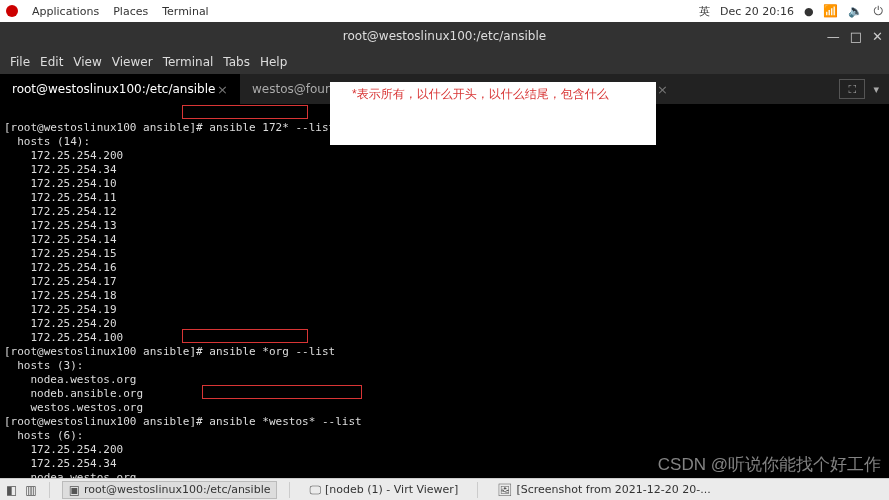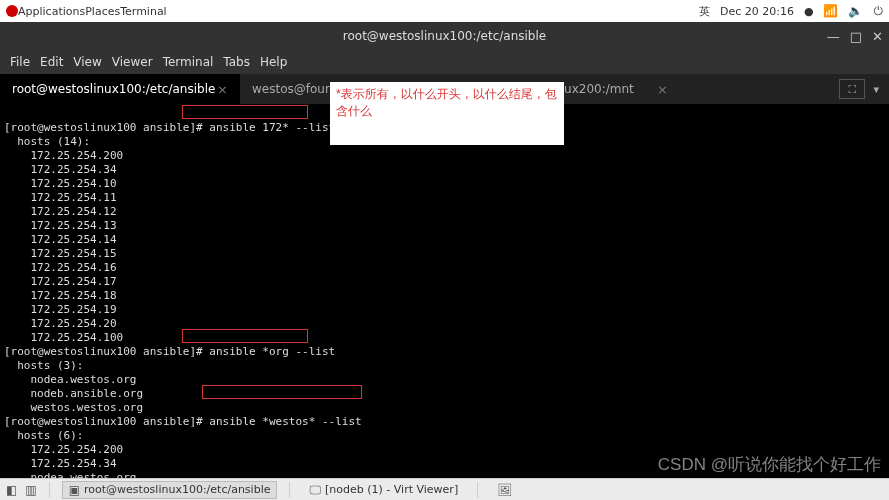--- a/index.html
+++ b/index.html
@@ -1,33 +1,33 @@
 <!DOCTYPE html>
 <html><head>
 <meta charset="utf-8">
 <style>
 * { margin: 0; padding: 0; box-sizing: border-box; }
 body { font-family: "DejaVu Sans", sans-serif; font-size: 11px; background: #f0f0f0; width: 889px; height: 500px; overflow: hidden; position: relative; }
 .gnome-top { height: 22px; background: #fff; display: flex; align-items: center; padding: 0 6px; font-size: 11px; color: #333; }
-.gnome-top .left { display: flex; gap: 0; align-items: center; }
+.gnome-top .left { display: flex; gap: 14px; align-items: center; }
 .gnome-top .right { margin-left: auto; display: flex; gap: 10px; align-items: center; }
 .logo-icon { width: 12px; height: 12px; background: #c00; border-radius: 50%; display: inline-block; position: relative; }
 .app-window { position: absolute; top: 22px; left: 0; right: 0; bottom: 22px; background: #2e2e2e; display: flex; flex-direction: column; }
 .titlebar { height: 28px; background: #323232; color: #ddd; display: flex; align-items: center; justify-content: center; position: relative; font-size: 12px; }
 .titlebar .controls { position: absolute; right: 6px; display: flex; gap: 10px; color: #ccc; font-size: 13px; }
 .menubar { height: 24px; background: #323232; display: flex; align-items: center; gap: 10px; padding: 0 10px; color: #ddd; font-size: 12px; }
 .tabbar { height: 30px; background: #222; display: flex; align-items: stretch; }
 .tab { flex: 0 0 220px; display: flex; align-items: center; padding: 0 12px; color: #aaa; font-size: 12px; position: relative; }
 .tab.active { background: #000; color: #fff; }
 .tab .close { margin-left: auto; font-size: 13px; color: #777; }
 .tab-extra { margin-left: auto; display: flex; align-items: center; gap: 8px; padding: 0 10px; color: #aaa; }
 .tab-extra .box-btn { width: 26px; height: 20px; border: 1px solid #555; display: flex; align-items: center; justify-content: center; font-size: 11px; }
 .terminal { flex: 1; background: #000; color: #ddd; font-family: "DejaVu Sans Mono", monospace; font-size: 11px; line-height: 14px; padding: 3px 4px; position: relative; white-space: pre; overflow: hidden; }
 .redbox { position: absolute; border: 1px solid #d83535; pointer-events: none; }
-.note-box { position: absolute; top: 82px; left: 330px; width: 234px; height: 63px; background: #fff; color: #d83535; padding: 4px 6px; font-family: "Microsoft YaHei", sans-serif; font-size: 12px; }
+.note-box { position: absolute; top: 82px; left: 330px; width: 326px; height: 63px; background: #fff; color: #d83535; padding: 4px 22px; font-family: "Microsoft YaHei", sans-serif; font-size: 12px; }
 .taskbar { position: absolute; bottom: 0; left: 0; right: 0; height: 22px; background: #ebebeb; display: flex; align-items: center; gap: 8px; padding: 0 6px; border-top: 1px solid #ccc; font-size: 11px; color: #333; }
 .task-item { display: flex; align-items: center; gap: 4px; padding: 0 6px; height: 18px; border: 1px solid transparent; }
 .task-item.active { background: #ddd; border: 1px solid #bbb; }
 .task-sep { width: 1px; height: 16px; background: #ccc; margin: 0 4px; }
 .tb-icon { font-size: 12px; color: #555; }
 .watermark { position: absolute; bottom: 24px; right: 8px; font-size: 17px; color: #bbb; opacity: 0.7; font-family: sans-serif; }
 </style>
 </head>
 <body>
 
@@ -133,16 +133,17 @@
     <span>root@westoslinux100:/etc/ansible</span>
   </div>
   <div class="task-sep"></div>
   <div class="task-item">
     <span class="tb-icon">🖵</span>
     <span>[nodeb (1) - Virt Viewer]</span>
   </div>
   <div class="task-sep"></div>
   <div class="task-item">
     <span class="tb-icon">🖼</span>
+    <span>[Screenshot from 2021-12-20 20-...</span>
   </div>
 </div>
 
 <div class="watermark">CSDN @听说你能找个好工作</div>
 
 </body></html>

